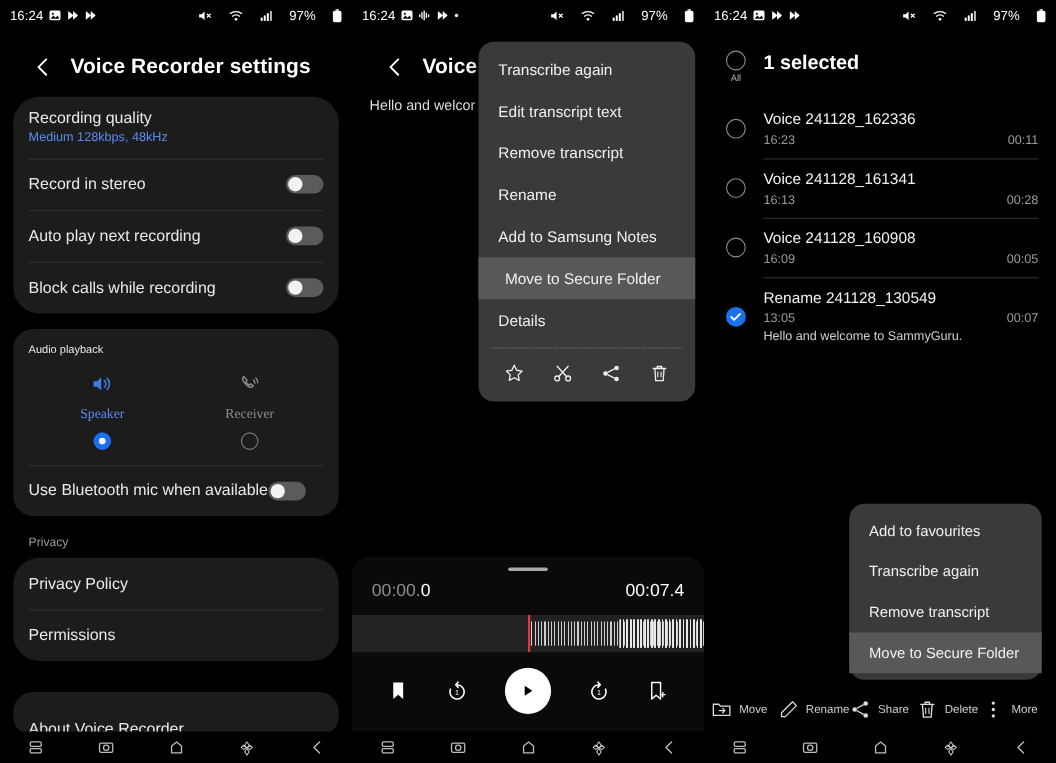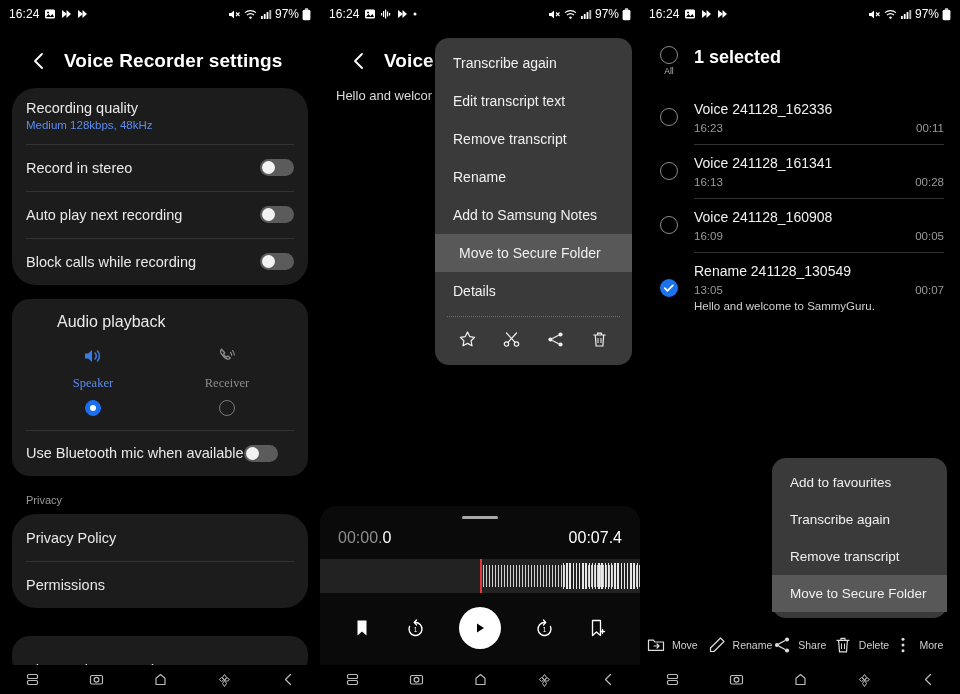--- a/index.html
+++ b/index.html
@@ -12,21 +12,21 @@
   .screens { display: flex; width: 960px; height: 489px; }
   .panel { width: 320px; height: 694px; position: relative; background: #000; overflow: hidden; }
 
   
   .statusbar {
     height: 28px; display: flex; align-items: center;
     padding: 0 9px; color: #fff; font-size: 11.5px; position: relative; z-index: 5;
   }
   .sb-left { display: flex; align-items: center; gap: 4px; }
   .sb-time { font-size: 12px; letter-spacing: .1px; }
-  .sb-right { margin-left: auto; display: flex; align-items: center; gap: 3px; }
+  .sb-right { margin-left: auto; display: flex; align-items: center; gap: 15px; }
   .sb-pct { font-size: 12px; }
   .ico { display: inline-block; line-height: 0; }
   .ico svg { display: block; }
 
   
   .apphdr { display: flex; align-items: center; gap: 14px; padding: 22px 16px 16px 28px; }
   .apphdr .title { color: #fff; font-size: 19px; font-weight: bold; letter-spacing: .1px; white-space: nowrap; }
   .backchev { width: 22px; height: 22px; flex: none; }
 
   
@@ -45,21 +45,21 @@
   .toggle {
     width: 34px; height: 17px; border-radius: 9px; background: #5b5b5b;
     position: relative; flex: none;
   }
   .toggle::after {
     content: ""; position: absolute; left: 2px; top: 2px; width: 13px; height: 13px;
     border-radius: 50%; background: #f2f2f2;
   }
 
   .playback-card { background: #1c1c1c; border-radius: 18px; margin: 0 12px 14px 12px; padding: 14px 14px 0 14px; }
-  .playback-card .pb-title { color: #e9e9e9; font-size: 16px; margin-bottom: 14px; margin-left: 31px; }
+  .playback-card .pb-title { color: #e9e9e9; font-size: 10px; margin-bottom: 14px; }
   .pb-opts { display: flex; }
   .pb-opt { flex: 1; display: flex; flex-direction: column; align-items: center; gap: 9px; padding-bottom: 14px; font-family: Liberation Serif, serif; }
   .pb-opt .pb-lbl { font-size: 12.5px; }
   .pb-opt.active .pb-lbl { color: #5a8cf0; }
   .pb-opt .pb-lbl { color: #8c8c8c; }
   .radio { width: 16px; height: 16px; border-radius: 50%; border: 1.6px solid #7a7a7a; }
   .radio.on { border-color: #1a6ff0; background: #1a6ff0; position: relative; }
   .radio.on::after { content: ""; position: absolute; left: 4.2px; top: 4.2px; width: 6px; height: 6px; border-radius: 50%; background: #fff; }
   .pb-foot { position: relative; display: flex; align-items: center; min-height: 46px; }
   .pb-foot::before { content: ""; position: absolute; left: 0; right: 0; top: 0; height: 1px; background: #333; }

